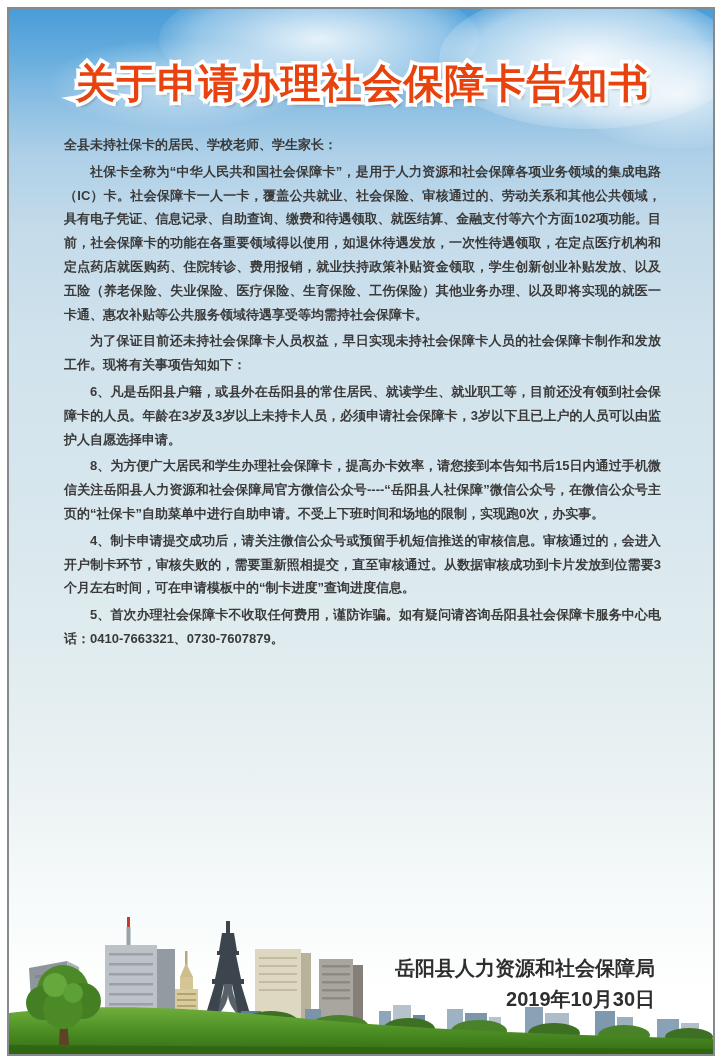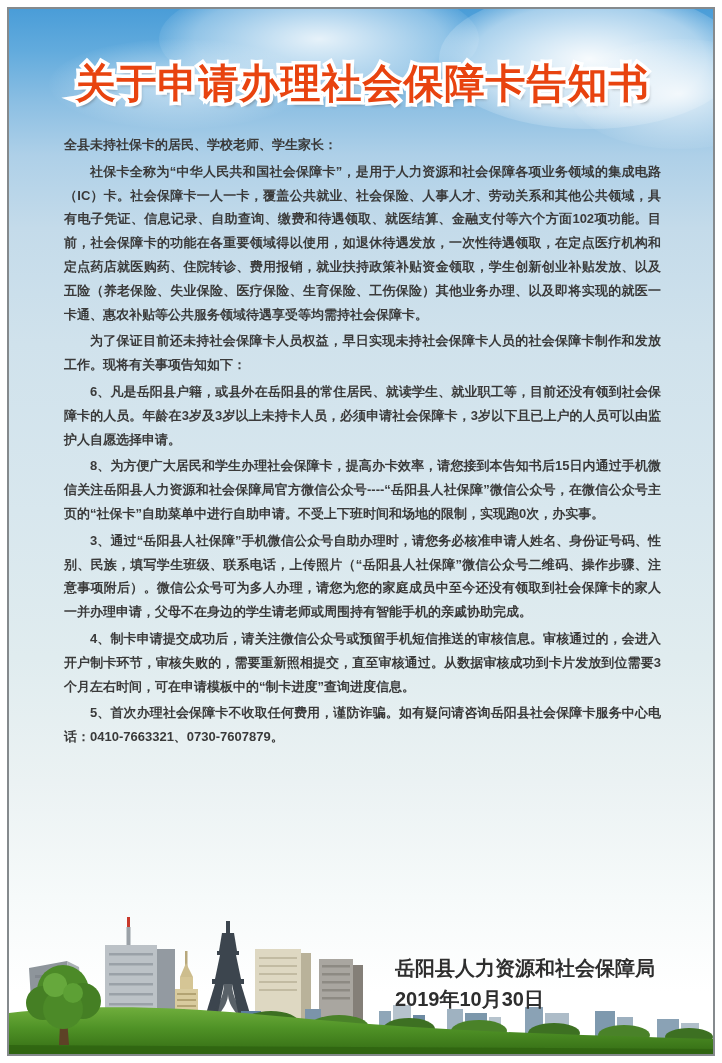--- a/index.html
+++ b/index.html
@@ -40,21 +40,21 @@
     text-shadow:3px 4px 3px rgba(70,70,70,.4);
   }
   .title-fill{position:relative;color:#e8430f;}
 
   .doc{color:#3a3a3a;font-size:13px;line-height:23.8px;font-weight:bold;text-align:justify;margin-top:28px;}
   .doc p{margin:0 0 3px 0;text-indent:2em;}
   .doc p.salutation{text-indent:0;}
 
   .signature{
     position:absolute;z-index:4;top:944px;right:58px;
-    text-align:left;color:#2e2e2e;font-weight:bold;font-size:20px;line-height:31px;
+    text-align:right;color:#2e2e2e;font-weight:bold;font-size:20px;line-height:31px;
   }
 
   .skyline{position:absolute;left:0;bottom:0;width:100%;height:141px;z-index:1;}
 </style>
 </head>
 <body>
 
 <div class="page">
   <div class="frame">
 
@@ -176,25 +176,24 @@
     </svg>
 
     <div class="content">
       <div class="title-wrap">
         <span class="title-stroke">关于申请办理社会保障卡告知书</span>
         <span class="title-fill">关于申请办理社会保障卡告知书</span>
       </div>
 
       <div class="doc">
         <p class="salutation">全县未持社保卡的居民、学校老师、学生家长：</p>
-        <p>社保卡全称为“中华人民共和国社会保障卡”，是用于人力资源和社会保障各项业务领域的集成电路（IC）卡。社会保障卡一人一卡，覆盖公共就业、社会保险、人事人才、劳动关系和其他公共领域，具有电子凭证、信息记录、自助查询、缴费和待遇领取、就医结算、金融支付等六个方面102项功能。目前，社会保障卡的功能在各重要领域得以使用，如退休待遇发放，一次性待遇领取，在定点医疗机构和定点药店就医购药、住院转诊、费用报销，就业扶持政策补贴资金领取，学生创新创业补贴发放、以及五险（养老保险、失业保险、医疗保险、生育保险、工伤保险）其他业务办理、以及即将实现的就医一卡通、惠农补贴等公共服务领域待遇享受等均需持社会保障卡。</p>
+        <p>社保卡全称为“中华人民共和国社会保障卡”，是用于人力资源和社会保障各项业务领域的集成电路（IC）卡。社会保障卡一人一卡，覆盖公共就业、社会保险、审核通过的、劳动关系和其他公共领域，具有电子凭证、信息记录、自助查询、缴费和待遇领取、就医结算、金融支付等六个方面102项功能。目前，社会保障卡的功能在各重要领域得以使用，如退休待遇发放，一次性待遇领取，在定点医疗机构和定点药店就医购药、住院转诊、费用报销，就业扶持政策补贴资金领取，学生创新创业补贴发放、以及五险（养老保险、失业保险、医疗保险、生育保险、工伤保险）其他业务办理、以及即将实现的就医一卡通、惠农补贴等公共服务领域待遇享受等均需持社会保障卡。</p>
         <p>为了保证目前还未持社会保障卡人员权益，早日实现未持社会保障卡人员的社会保障卡制作和发放工作。现将有关事项告知如下：</p>
         <p>6、凡是岳阳县户籍，或县外在岳阳县的常住居民、就读学生、就业职工等，目前还没有领到社会保障卡的人员。年龄在3岁及3岁以上未持卡人员，必须申请社会保障卡，3岁以下且已上户的人员可以由监护人自愿选择申请。</p>
         <p>8、为方便广大居民和学生办理社会保障卡，提高办卡效率，请您接到本告知书后15日内通过手机微信关注岳阳县人力资源和社会保障局官方微信公众号----“岳阳县人社保障”微信公众号，在微信公众号主页的“社保卡”自助菜单中进行自助申请。不受上下班时间和场地的限制，实现跑0次，办实事。</p>
-        <p>3、通过“岳阳县人社保障”手机微信公众号自助办理时，请您务必核准申请人姓名、身份证号码、性别、民族，填写学生班级、联系电话，上传照片（“岳阳县人社保障”微信公众号二维码、操作步骤、注意事项附后）。微信公众号可为多人办理，请您为您的家庭成员中至今还没有领取到社会保障卡的家人一并办理申请，父母不在身边的学生请老师或周围持有智能手机的亲戚协助完成。</p>
         <p>4、制卡申请提交成功后，请关注微信公众号或预留手机短信推送的审核信息。审核通过的，会进入开户制卡环节，审核失败的，需要重新照相提交，直至审核通过。从数据审核成功到卡片发放到位需要3个月左右时间，可在申请模板中的“制卡进度”查询进度信息。</p>
         <p>5、首次办理社会保障卡不收取任何费用，谨防诈骗。如有疑问请咨询岳阳县社会保障卡服务中心电话：0410-7663321、0730-7607879。</p>
       </div>
     </div>
 
     <div class="signature">
       <div>岳阳县人力资源和社会保障局</div>
       <div>2019年10月30日</div>
     </div>
 

